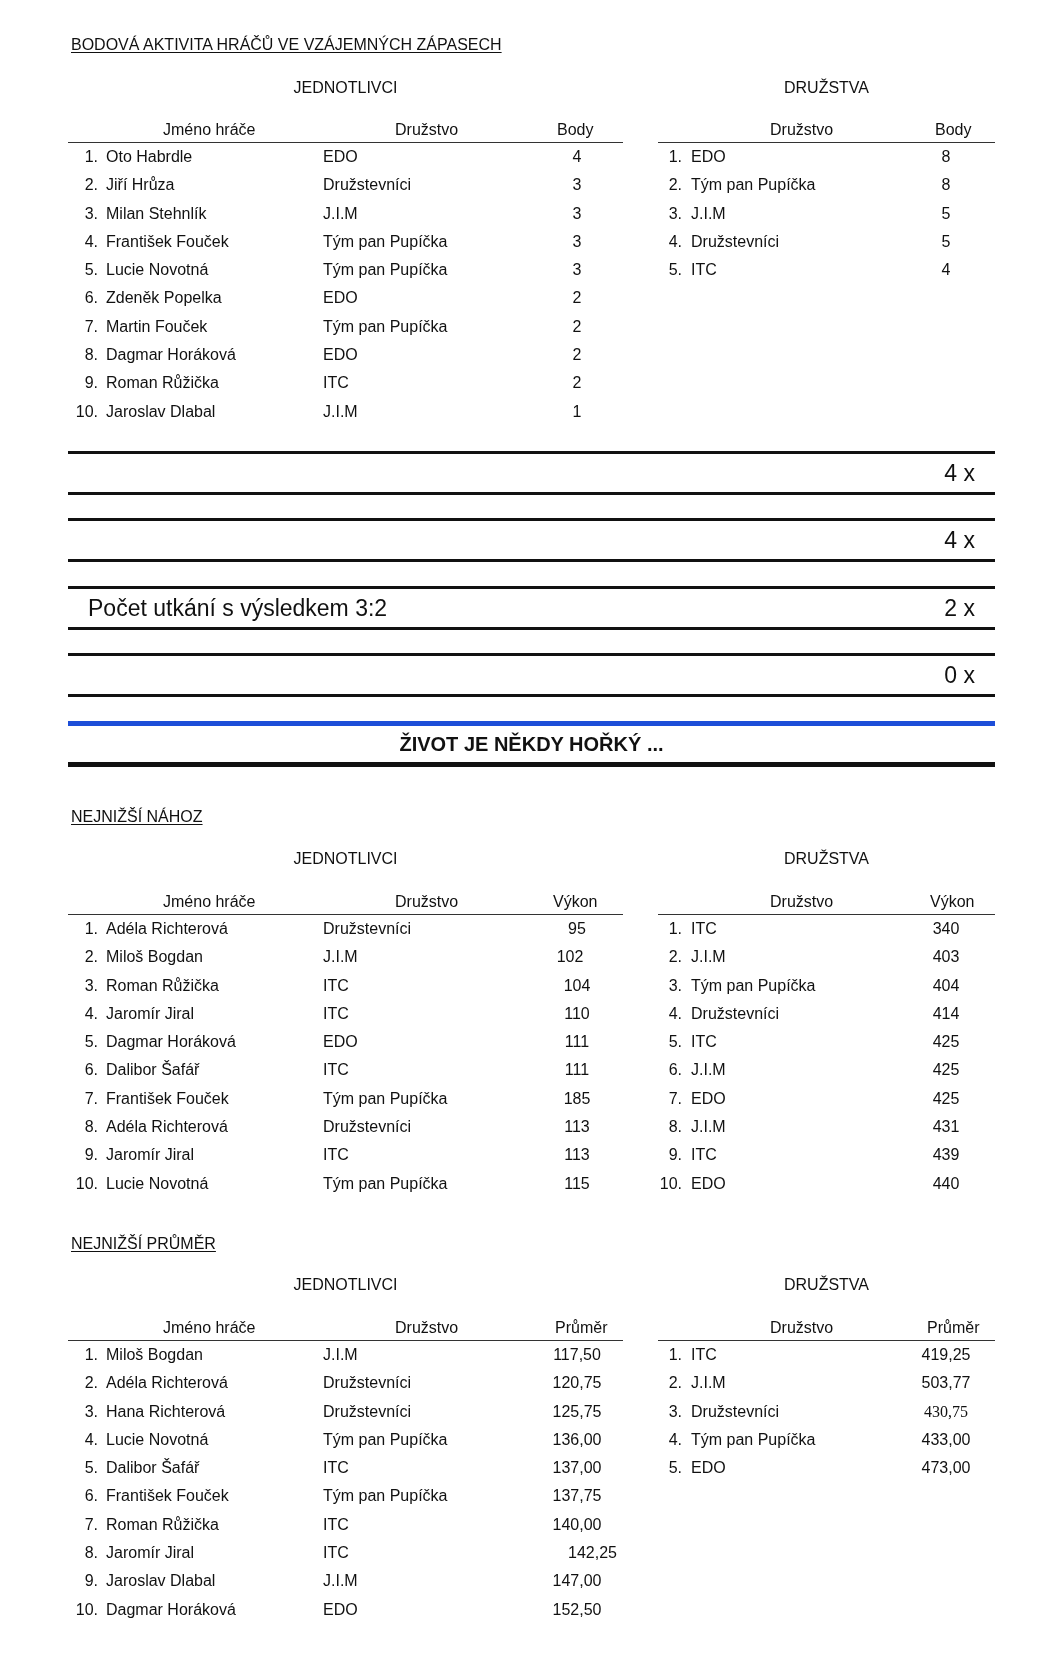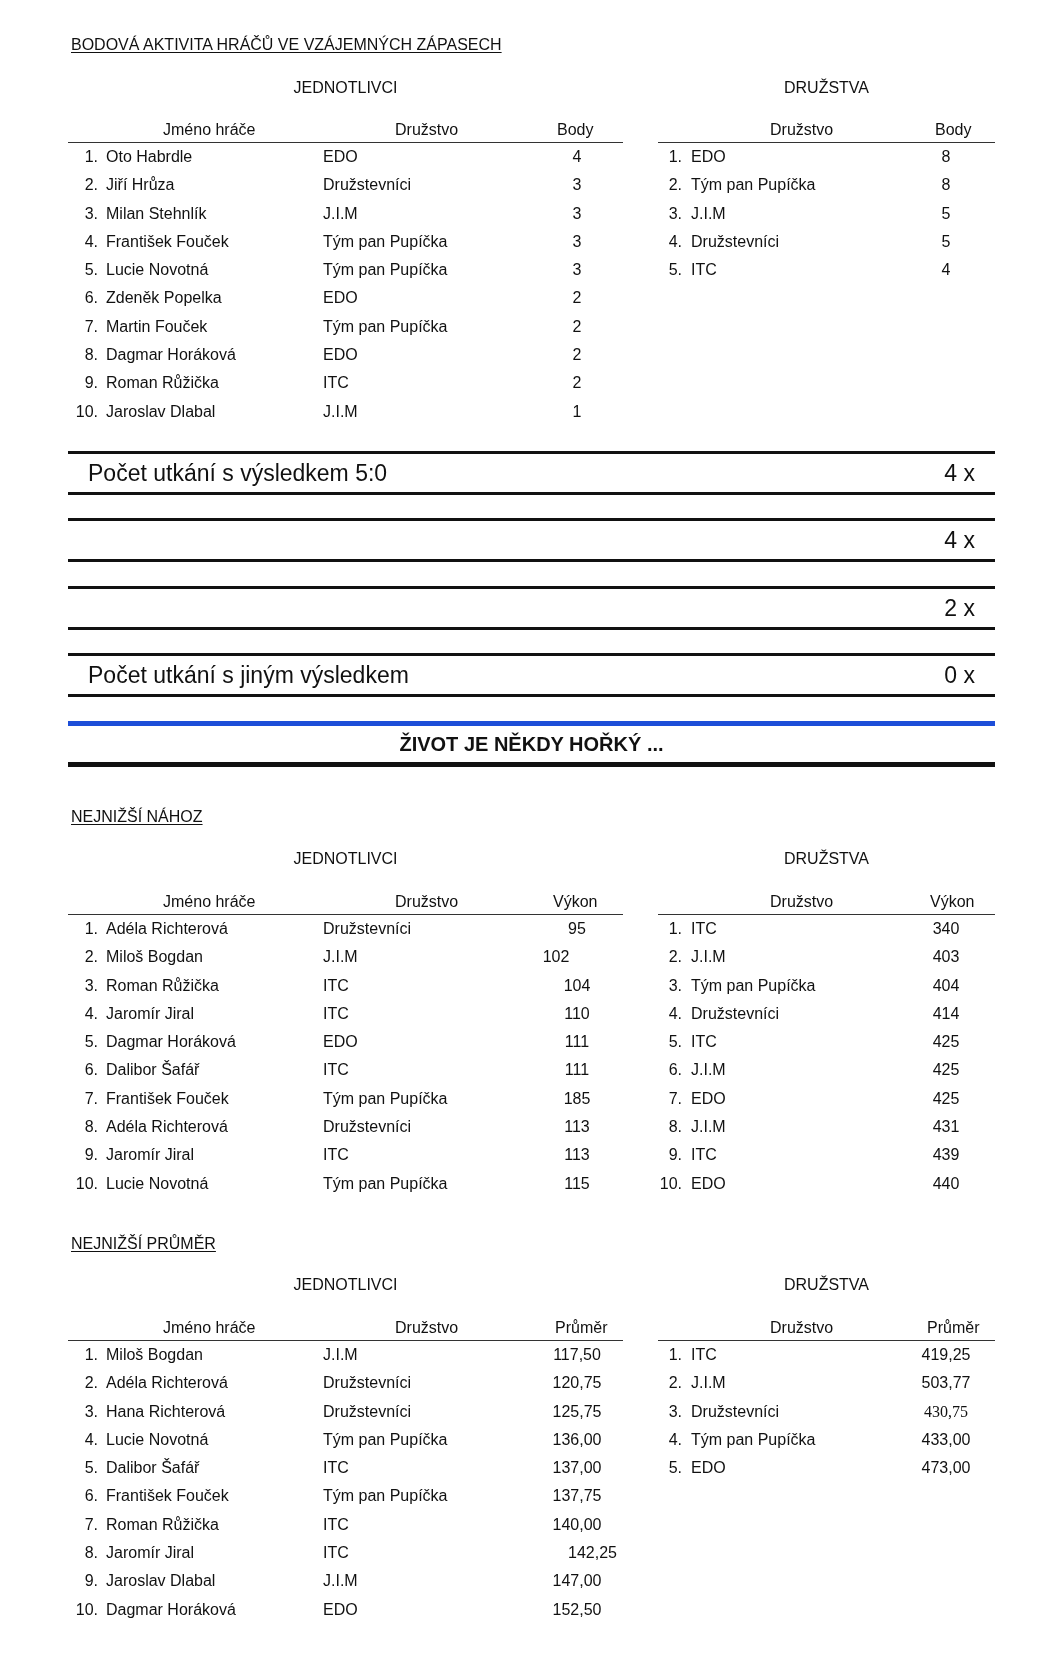--- a/index.html
+++ b/index.html
@@ -136,31 +136,30 @@
       </div>
       <div class="row">
         <span class="rank" style="left:-6px;">5.</span>
         <span style="left:33px;">ITC</span>
         <span class="num" style="left:248px;width:80px;">4</span>
       </div>
     </div>
 </div>
 
 <div class="stat-box" style="top:451px;">
-  <span class="lbl">Počet utkání s výsledkem 5:0</span>
   <span class="val">4 x</span>
 </div>
 <div class="stat-box" style="top:518px;">
   <span class="val">4 x</span>
 </div>
 <div class="stat-box" style="top:586px;">
+  <span class="lbl">Počet utkání s výsledkem 3:2</span>
   <span class="val">2 x</span>
 </div>
 <div class="stat-box" style="top:653px;">
-  <span class="lbl">Počet utkání s jiným výsledkem</span>
   <span class="val">0 x</span>
 </div>
 
 <div class="banner">
   <span>ŽIVOT JE NĚKDY HOŘKÝ ...</span>
 </div>
 
 <div class="sec-title" style="top:808px;">NEJNIŽŠÍ NÁHOZ</div>
 <div class="grp-title" style="left:68px;width:555px;top:850px;">JEDNOTLIVCI</div>
 <div class="grp-title" style="left:658px;width:337px;top:850px;">DRUŽSTVA</div>
@@ -175,21 +174,21 @@
       <div class="row">
         <span class="rank" style="left:0px;">1.</span>
         <span style="left:38px;">Adéla Richterová</span>
         <span style="left:255px;">Družstevníci</span>
         <span class="num" style="left:469px;width:80px;">95</span>
       </div>
       <div class="row">
         <span class="rank" style="left:0px;">2.</span>
         <span style="left:38px;">Miloš Bogdan</span>
         <span style="left:255px;">J.I.M</span>
-        <span class="num" style="left:448px;width:80px;">102</span>
+        <span class="num" style="left:462px;width:80px;">102</span>
       </div>
       <div class="row">
         <span class="rank" style="left:0px;">3.</span>
         <span style="left:38px;">Roman Růžička</span>
         <span style="left:255px;">ITC</span>
         <span class="num" style="left:469px;width:80px;">104</span>
       </div>
       <div class="row">
         <span class="rank" style="left:0px;">4.</span>
         <span style="left:38px;">Jaromír Jiral</span>

